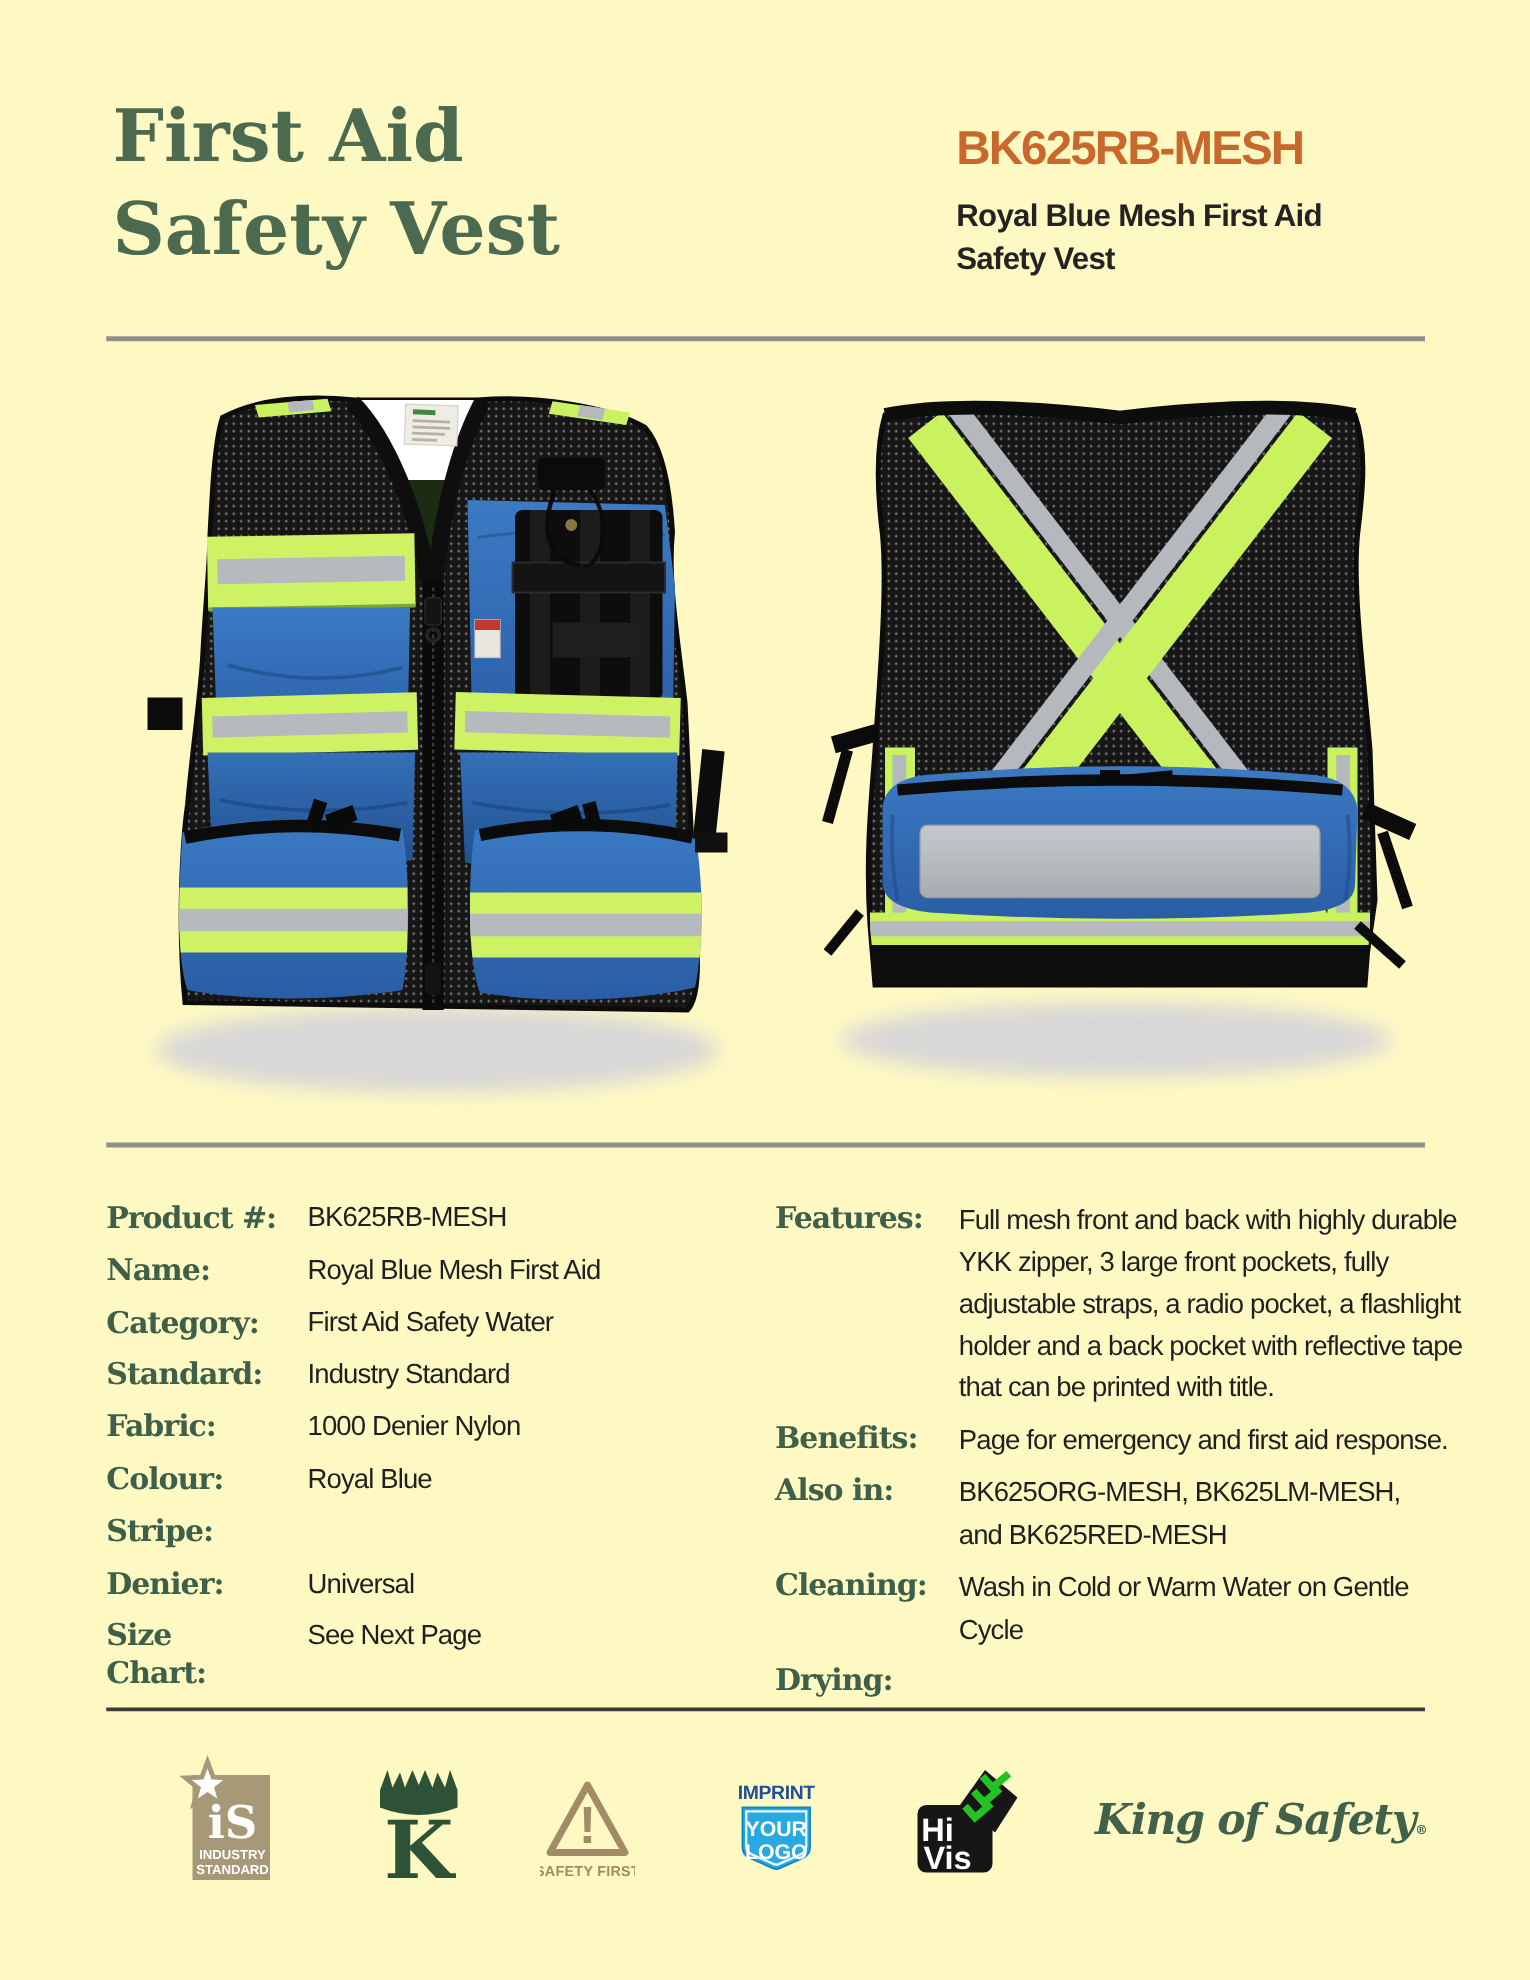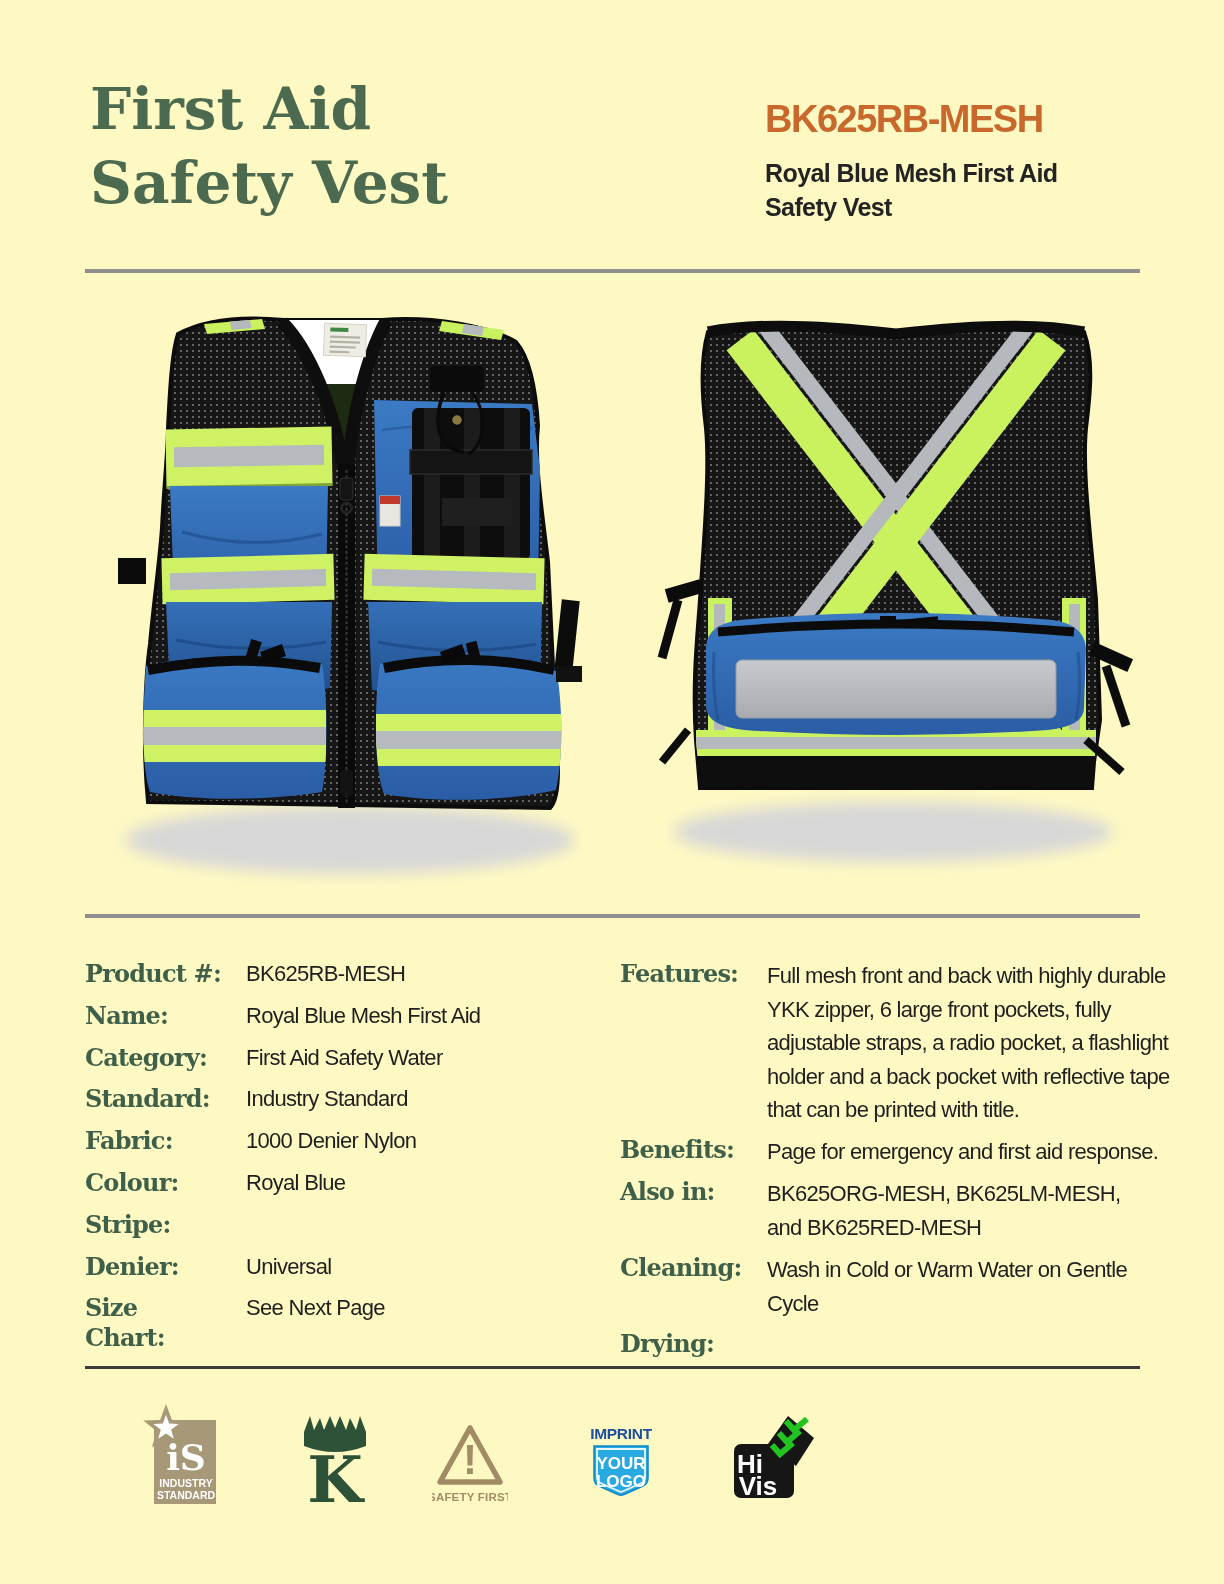--- a/index.html
+++ b/index.html
@@ -280,21 +280,21 @@
     <div class="row">
         <div class="spec-label">Size Chart:</div>
         <div class="spec-value">See Next Page</div>
       </div>
   </div>
 
   <div class="specs-right">
     <div class="row">
         <div class="spec-label">Features:</div>
         <div class="spec-value">Full mesh front and back with highly durable
-YKK zipper, 6 large front pockets, fully
+YKK zipper, 3 large front pockets, fully
 adjustable straps, a radio pocket, a flashlight
 holder and a back pocket with reflective tape
 that can be printed with title.</div>
       </div>
     <div class="row">
         <div class="spec-label">Benefits:</div>
         <div class="spec-value">Page for emergency and first aid response.</div>
       </div>
     <div class="row">
         <div class="spec-label">Also in:</div>
@@ -343,14 +343,15 @@
     <polygon points="42,32 62,4 88,26 70,54" fill="#161616"></polygon>
     <g fill="none" stroke="#22c422" stroke-width="6">
       <path d="M60,9 L68,18 L81,7"></path>
       <path d="M53,21 L61,30 L74,19"></path>
       <path d="M46,33 L54,42 L67,31"></path>
     </g>
     <text x="24" y="61" text-anchor="middle" font-family="Liberation Sans,sans-serif" font-weight="bold" font-size="26" fill="#ffffff">Hi</text>
     <text x="32" y="83" text-anchor="middle" font-family="Liberation Sans,sans-serif" font-weight="bold" font-size="26" fill="#ffffff">Vis</text>
   </svg>
 
+  <div class="brand-text"><span>King of Safety</span><span class="brand-mark">®</span></div>
 
 </div>
 
 </body></html>

